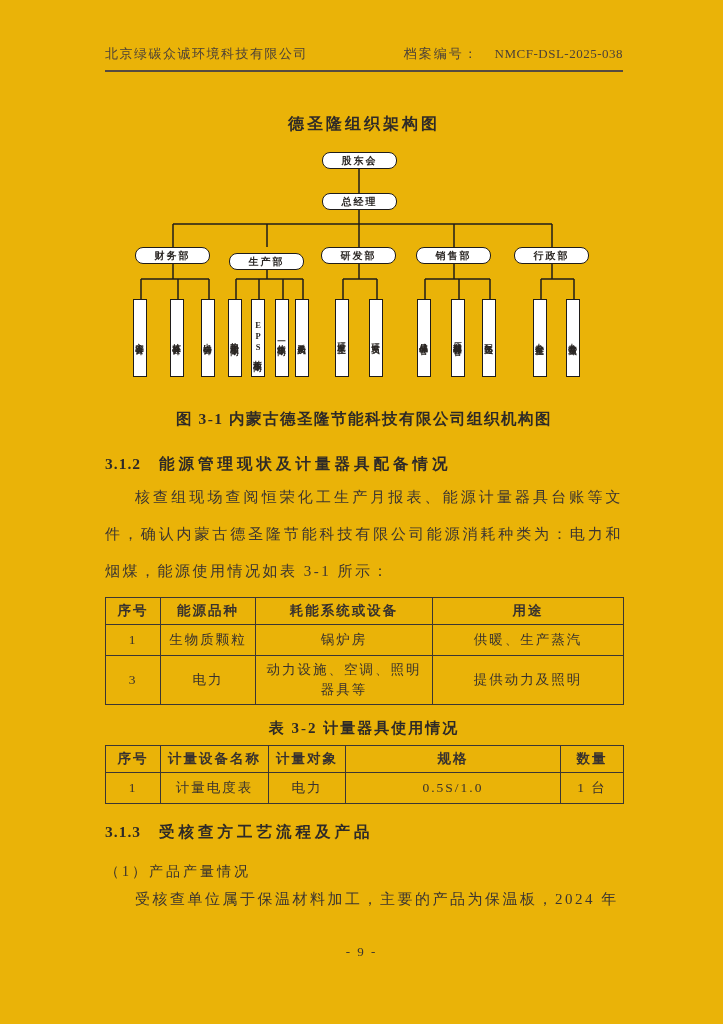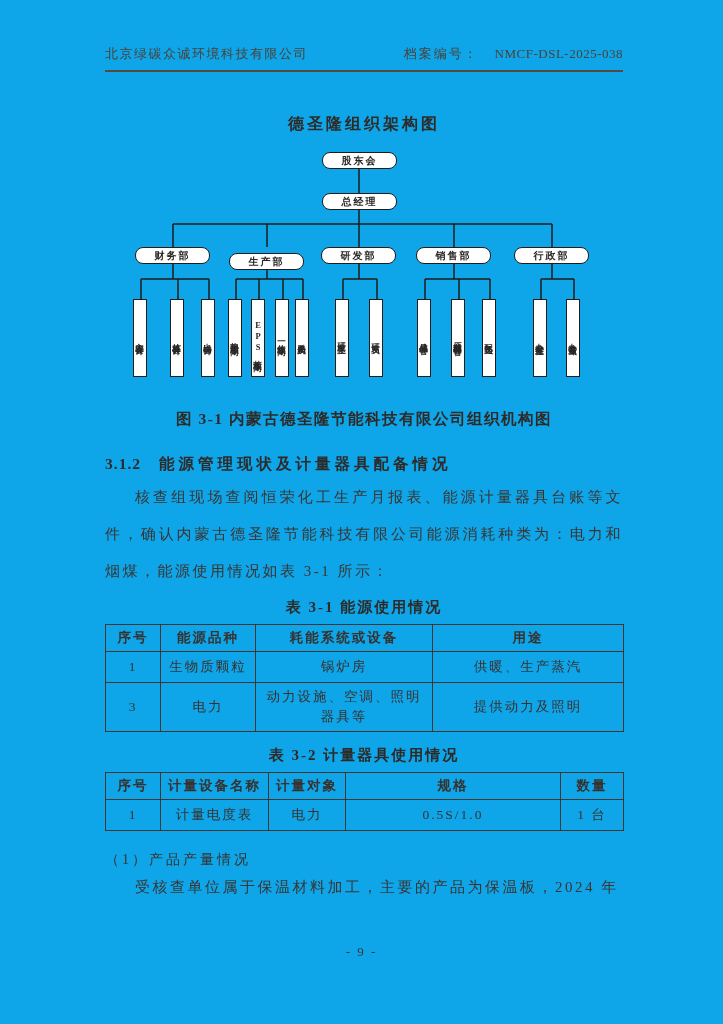--- a/index.html
+++ b/index.html
@@ -1,19 +1,19 @@
 <!DOCTYPE html>
 <html><head>
 <meta charset="utf-8">
 <style>
   html, body { margin: 0; padding: 0; background: #888; }
   .page {
     position: relative;
     width: 723px; height: 1024px;
-    background: #0ea5e9;
+    background: #eab308;
     font-family: "Liberation Serif", "DejaVu Serif", serif;
     color: #38322e;
     margin: 0 auto;
     overflow: hidden;
   }
   .content {
     position: absolute;
     left: 105px; top: 45px;
     width: 518px;
   }
@@ -225,21 +225,20 @@
     </div>
 
     <div class="fig-caption">图 3-1 内蒙古德圣隆节能科技有限公司组织机构图</div>
 
     <div class="sec-heading">
       <span class="num">3.1.2</span><span class="ttl">能源管理现状及计量器具配备情况</span>
     </div>
 
     <div class="para">核查组现场查阅恒荣化工生产月报表、能源计量器具台账等文件，确认内蒙古德圣隆节能科技有限公司能源消耗种类为：电力和烟煤，能源使用情况如表 3-1 所示：</div>
 
-    <div class="tbl-title">表 3-1 能源使用情况</div>
     <table>
       <colgroup>
           <col style="width:55px">
           <col style="width:95px">
           <col style="width:177px">
           <col style="width:191px">
         </colgroup>
       <tbody>
           <tr>
         <th>序号</th>
@@ -282,20 +281,23 @@
       <tr class="r-std">
         <td>1</td>
         <td>计量电度表</td>
         <td>电力</td>
         <td>0.5S/1.0</td>
         <td>1 台</td>
       </tr>
     </tbody>
       </table>
 
+    <div class="sec-heading" style="margin-top:18px;">
+      <span class="num">3.1.3</span><span class="ttl">受核查方工艺流程及产品</span>
+    </div>
 
     <div class="sub-heading">（1）产品产量情况</div>
 
     <div class="para" style="margin-top:0;">受核查单位属于保温材料加工，主要的产品为保温板，2024 年</div>
 
   </div>
 
   <div class="page-number">- 9 -</div>
 </div>
 

